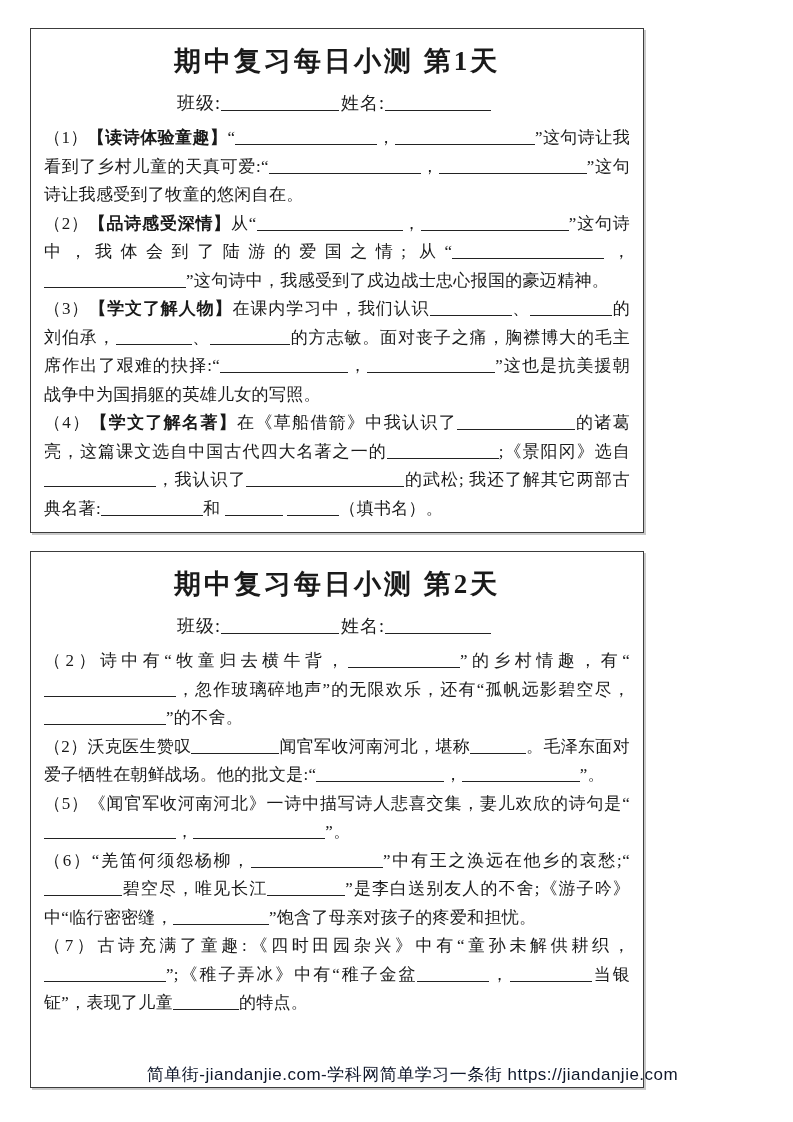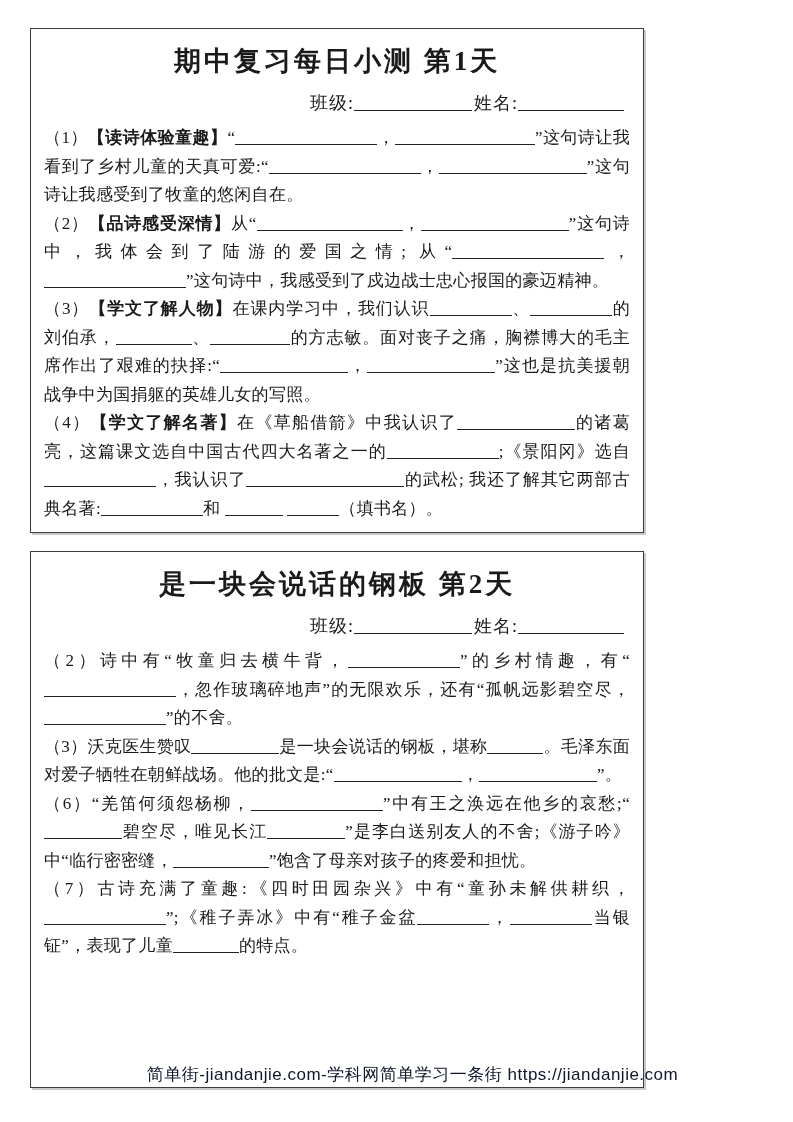--- a/index.html
+++ b/index.html
@@ -4,21 +4,21 @@
 <style>
   html,body{margin:0;padding:0;background:#fff;}
   .page{position:relative;width:793px;height:1122px;background:#ffffff;overflow:hidden;
         font-family:"Liberation Serif","DejaVu Serif",serif;color:#1a1a1a;}
   .card{position:absolute;left:30px;width:614px;background:#fff;border:1px solid #3c3c3c;
         box-shadow:2px 2px 0 #c9c9c9;box-sizing:border-box;padding:0 13px;overflow:hidden;}
   .card.c0{top:28px;height:505px;}
   .card.c1{top:551px;height:537px;}
   .card-title{margin:16px 0 0 0;text-align:center;font-size:27px;font-weight:bold;
               letter-spacing:3px;line-height:32px;}
-  .head-row{margin:13px 6px 6px 0;text-align:right;font-size:18px;line-height:26px;white-space:nowrap;}
+  .head-row{margin:13px 6px 6px 0;text-align:center;font-size:18px;line-height:26px;white-space:nowrap;}
   .head-label{letter-spacing:1px;}
   .head-line{display:inline-block;height:1em;border-bottom:1px solid #222;margin-bottom:-2px;}
   .head-line.cls{width:118px;margin-right:2px;}
   .head-line.nam{width:106px;}
   .questions{margin-top:8px;}
   .q{margin:0;font-size:17px;line-height:28.5px;text-align:justify;letter-spacing:0.3px;}
   .q .seg-strong{font-weight:bold;}
   .blank{display:inline-block;height:1em;border-bottom:1px solid #222;margin-bottom:-2px;}
   .footer{position:absolute;left:16px;top:1063px;width:793px;text-align:center;
           font-family:"Liberation Sans","DejaVu Sans",sans-serif;font-size:17px;
@@ -37,27 +37,28 @@
       </div>
       <div class="questions">
           <p class="q"><span class="seg">（1）</span><span class="seg-strong">【读诗体验童趣】</span><span class="seg">“</span><span class="blank" style="width: 142px;"></span><span class="seg">，</span><span class="blank" style="width: 140px;"></span><span class="seg">”这句诗让我看到了乡村儿童的天真可爱:“</span><span class="blank" style="width: 152px;"></span><span class="seg">，</span><span class="blank" style="width: 148px;"></span><span class="seg">”这句诗让我感受到了牧童的悠闲自在。</span></p>
           <p class="q"><span class="seg">（2）</span><span class="seg-strong">【品诗感受深情】</span><span class="seg">从“</span><span class="blank" style="width: 146px;"></span><span class="seg">，</span><span class="blank" style="width: 148px;"></span><span class="seg">”这句诗中，我体会到了陆游的爱国之情; 从“</span><span class="blank" style="width: 152px;"></span><span class="seg">，</span><span class="blank" style="width: 142px;"></span><span class="seg">”这句诗中，我感受到了戍边战士忠心报国的豪迈精神。</span></p>
           <p class="q"><span class="seg">（3）</span><span class="seg-strong">【学文了解人物】</span><span class="seg">在课内学习中，我们认识</span><span class="blank" style="width: 82px;"></span><span class="seg">、</span><span class="blank" style="width: 82px;"></span><span class="seg">的刘伯承，</span><span class="blank" style="width: 76px;"></span><span class="seg">、</span><span class="blank" style="width: 80px;"></span><span class="seg">的方志敏。面对丧子之痛，胸襟博大的毛主席作出了艰难的抉择:“</span><span class="blank" style="width: 128px;"></span><span class="seg">，</span><span class="blank" style="width: 128px;"></span><span class="seg">”这也是抗美援朝战争中为国捐躯的英雄儿女的写照。</span></p>
           <p class="q"><span class="seg">（4）</span><span class="seg-strong">【学文了解名著】</span><span class="seg">在《草船借箭》中我认识了</span><span class="blank" style="width: 118px;"></span><span class="seg">的诸葛亮，这篇课文选自中国古代四大名著之一的</span><span class="blank" style="width: 112px;"></span><span class="seg">;《景阳冈》选自</span><span class="blank" style="width: 112px;"></span><span class="seg">，我认识了</span><span class="blank" style="width: 158px;"></span><span class="seg">的武松; 我还了解其它两部古典名著:</span><span class="blank" style="width: 102px;"></span><span class="seg">和 </span><span class="blank" style="width: 58px;"></span><span class="seg"> </span><span class="blank" style="width: 52px;"></span><span class="seg">（填书名）。</span></p>
         </div>
     </section>
 
     <section class="card c1">
-      <h1 class="card-title">是一块会说话的钢板 第2天</h1>
+      <h1 class="card-title">期中复习每日小测 第2天</h1>
       <div class="head-row">
         <span class="head-label">班级:</span><span class="head-line cls"></span><span class="head-label">姓名:</span><span class="head-line nam"></span>
       </div>
       <div class="questions">
           <p class="q"><span class="seg">（2）诗中有“牧童归去横牛背，</span><span class="blank" style="width: 112px;"></span><span class="seg">”的乡村情趣，有“</span><span class="blank" style="width: 132px;"></span><span class="seg">，忽作玻璃碎地声”的无限欢乐，还有“孤帆远影碧空尽，</span><span class="blank" style="width: 122px;"></span><span class="seg">”的不舍。</span></p>
-          <p class="q"><span class="seg">（3）沃克医生赞叹</span><span class="blank" style="width: 88px;"></span><span class="seg">是一块会说话的钢板，堪称</span><span class="blank" style="width: 56px;"></span><span class="seg">。毛泽东面对爱子牺牲在朝鲜战场。他的批文是:“</span><span class="blank" style="width: 128px;"></span><span class="seg">，</span><span class="blank" style="width: 118px;"></span><span class="seg">”。</span></p>
+          <p class="q"><span class="seg">（2）沃克医生赞叹</span><span class="blank" style="width: 88px;"></span><span class="seg">闻官军收河南河北，堪称</span><span class="blank" style="width: 56px;"></span><span class="seg">。毛泽东面对爱子牺牲在朝鲜战场。他的批文是:“</span><span class="blank" style="width: 128px;"></span><span class="seg">，</span><span class="blank" style="width: 118px;"></span><span class="seg">”。</span></p>
+          <p class="q"><span class="seg">（5）《闻官军收河南河北》一诗中描写诗人悲喜交集，妻儿欢欣的诗句是“</span><span class="blank" style="width: 132px;"></span><span class="seg">，</span><span class="blank" style="width: 132px;"></span><span class="seg">”。</span></p>
           <p class="q"><span class="seg">（6）“羌笛何须怨杨柳，</span><span class="blank" style="width: 132px;"></span><span class="seg">”中有王之涣远在他乡的哀愁;“</span><span class="blank" style="width: 78px;"></span><span class="seg">碧空尽，唯见长江</span><span class="blank" style="width: 78px;"></span><span class="seg">”是李白送别友人的不舍;《游子吟》中“临行密密缝，</span><span class="blank" style="width: 96px;"></span><span class="seg">”饱含了母亲对孩子的疼爱和担忧。</span></p>
           <p class="q"><span class="seg">（7）古诗充满了童趣:《四时田园杂兴》中有“童孙未解供耕织，</span><span class="blank" style="width: 122px;"></span><span class="seg">”;《稚子弄冰》中有“稚子金盆</span><span class="blank" style="width: 72px;"></span><span class="seg">，</span><span class="blank" style="width: 82px;"></span><span class="seg">当银钲”，表现了儿童</span><span class="blank" style="width: 66px;"></span><span class="seg">的特点。</span></p>
         </div>
     </section>
   </div>
 
   <div class="footer">简单街-jiandanjie.com-学科网简单学习一条街 https://jiandanjie.com</div>
 </div>
 
 </body></html>

